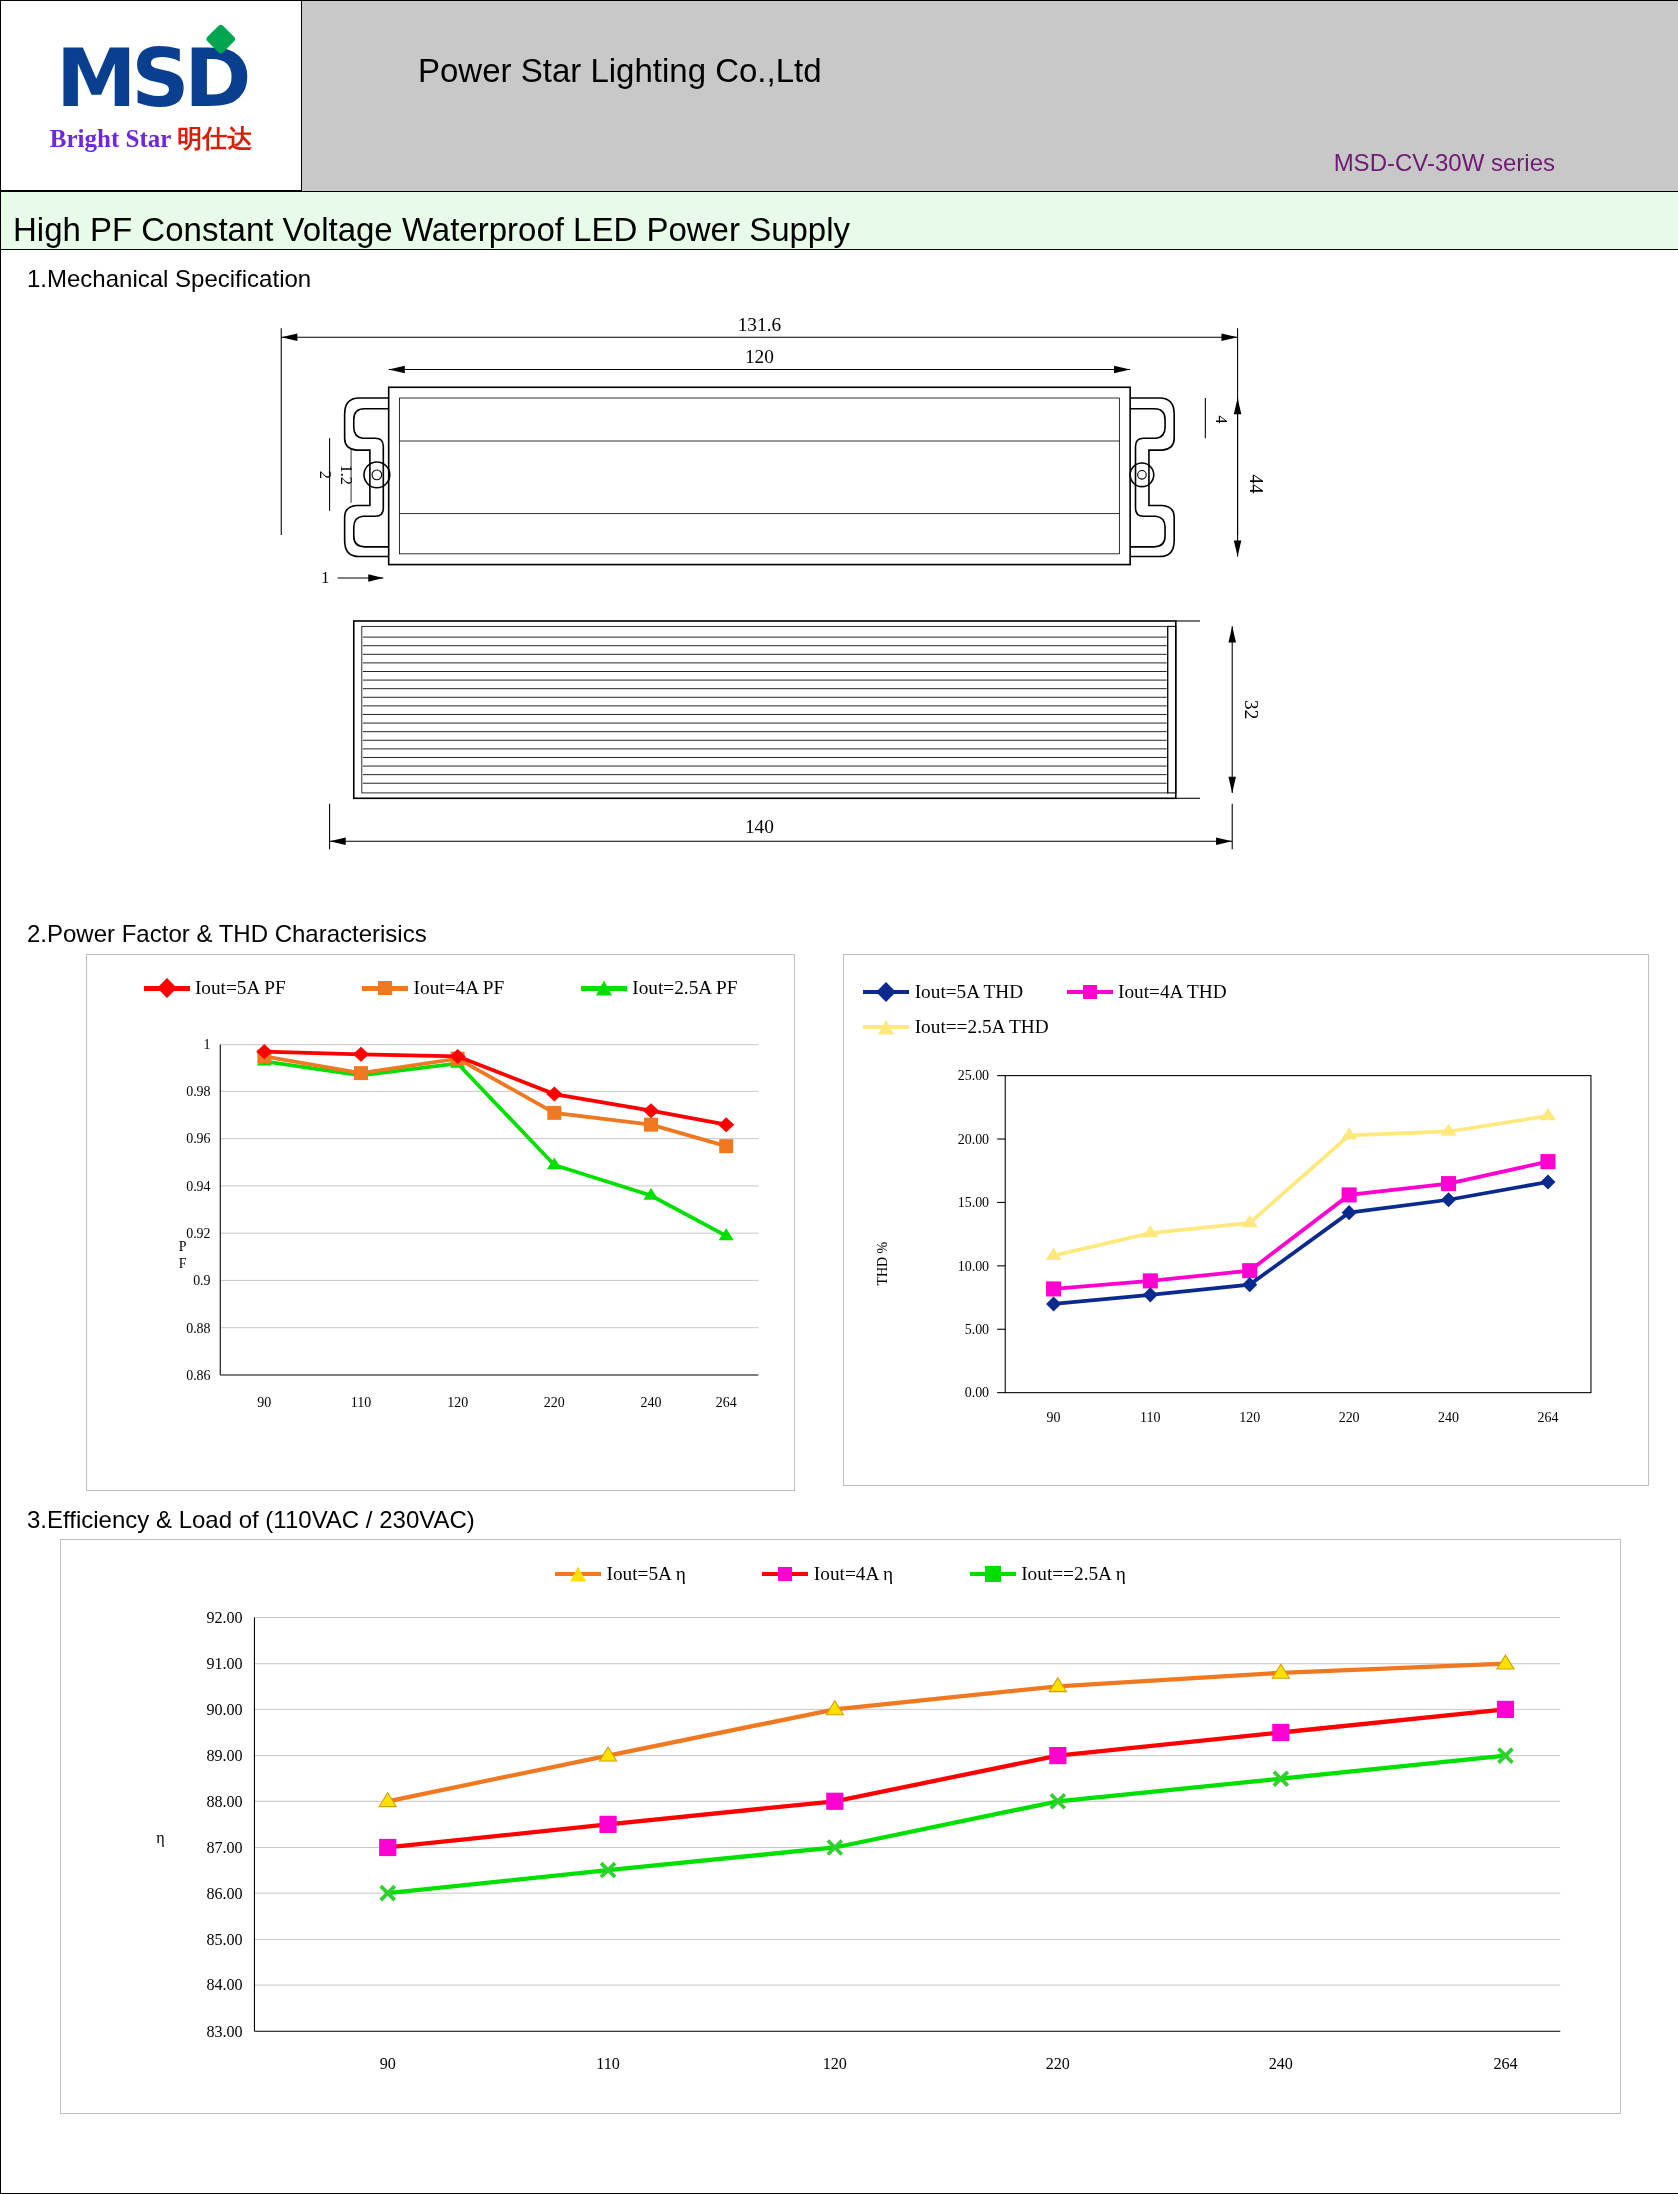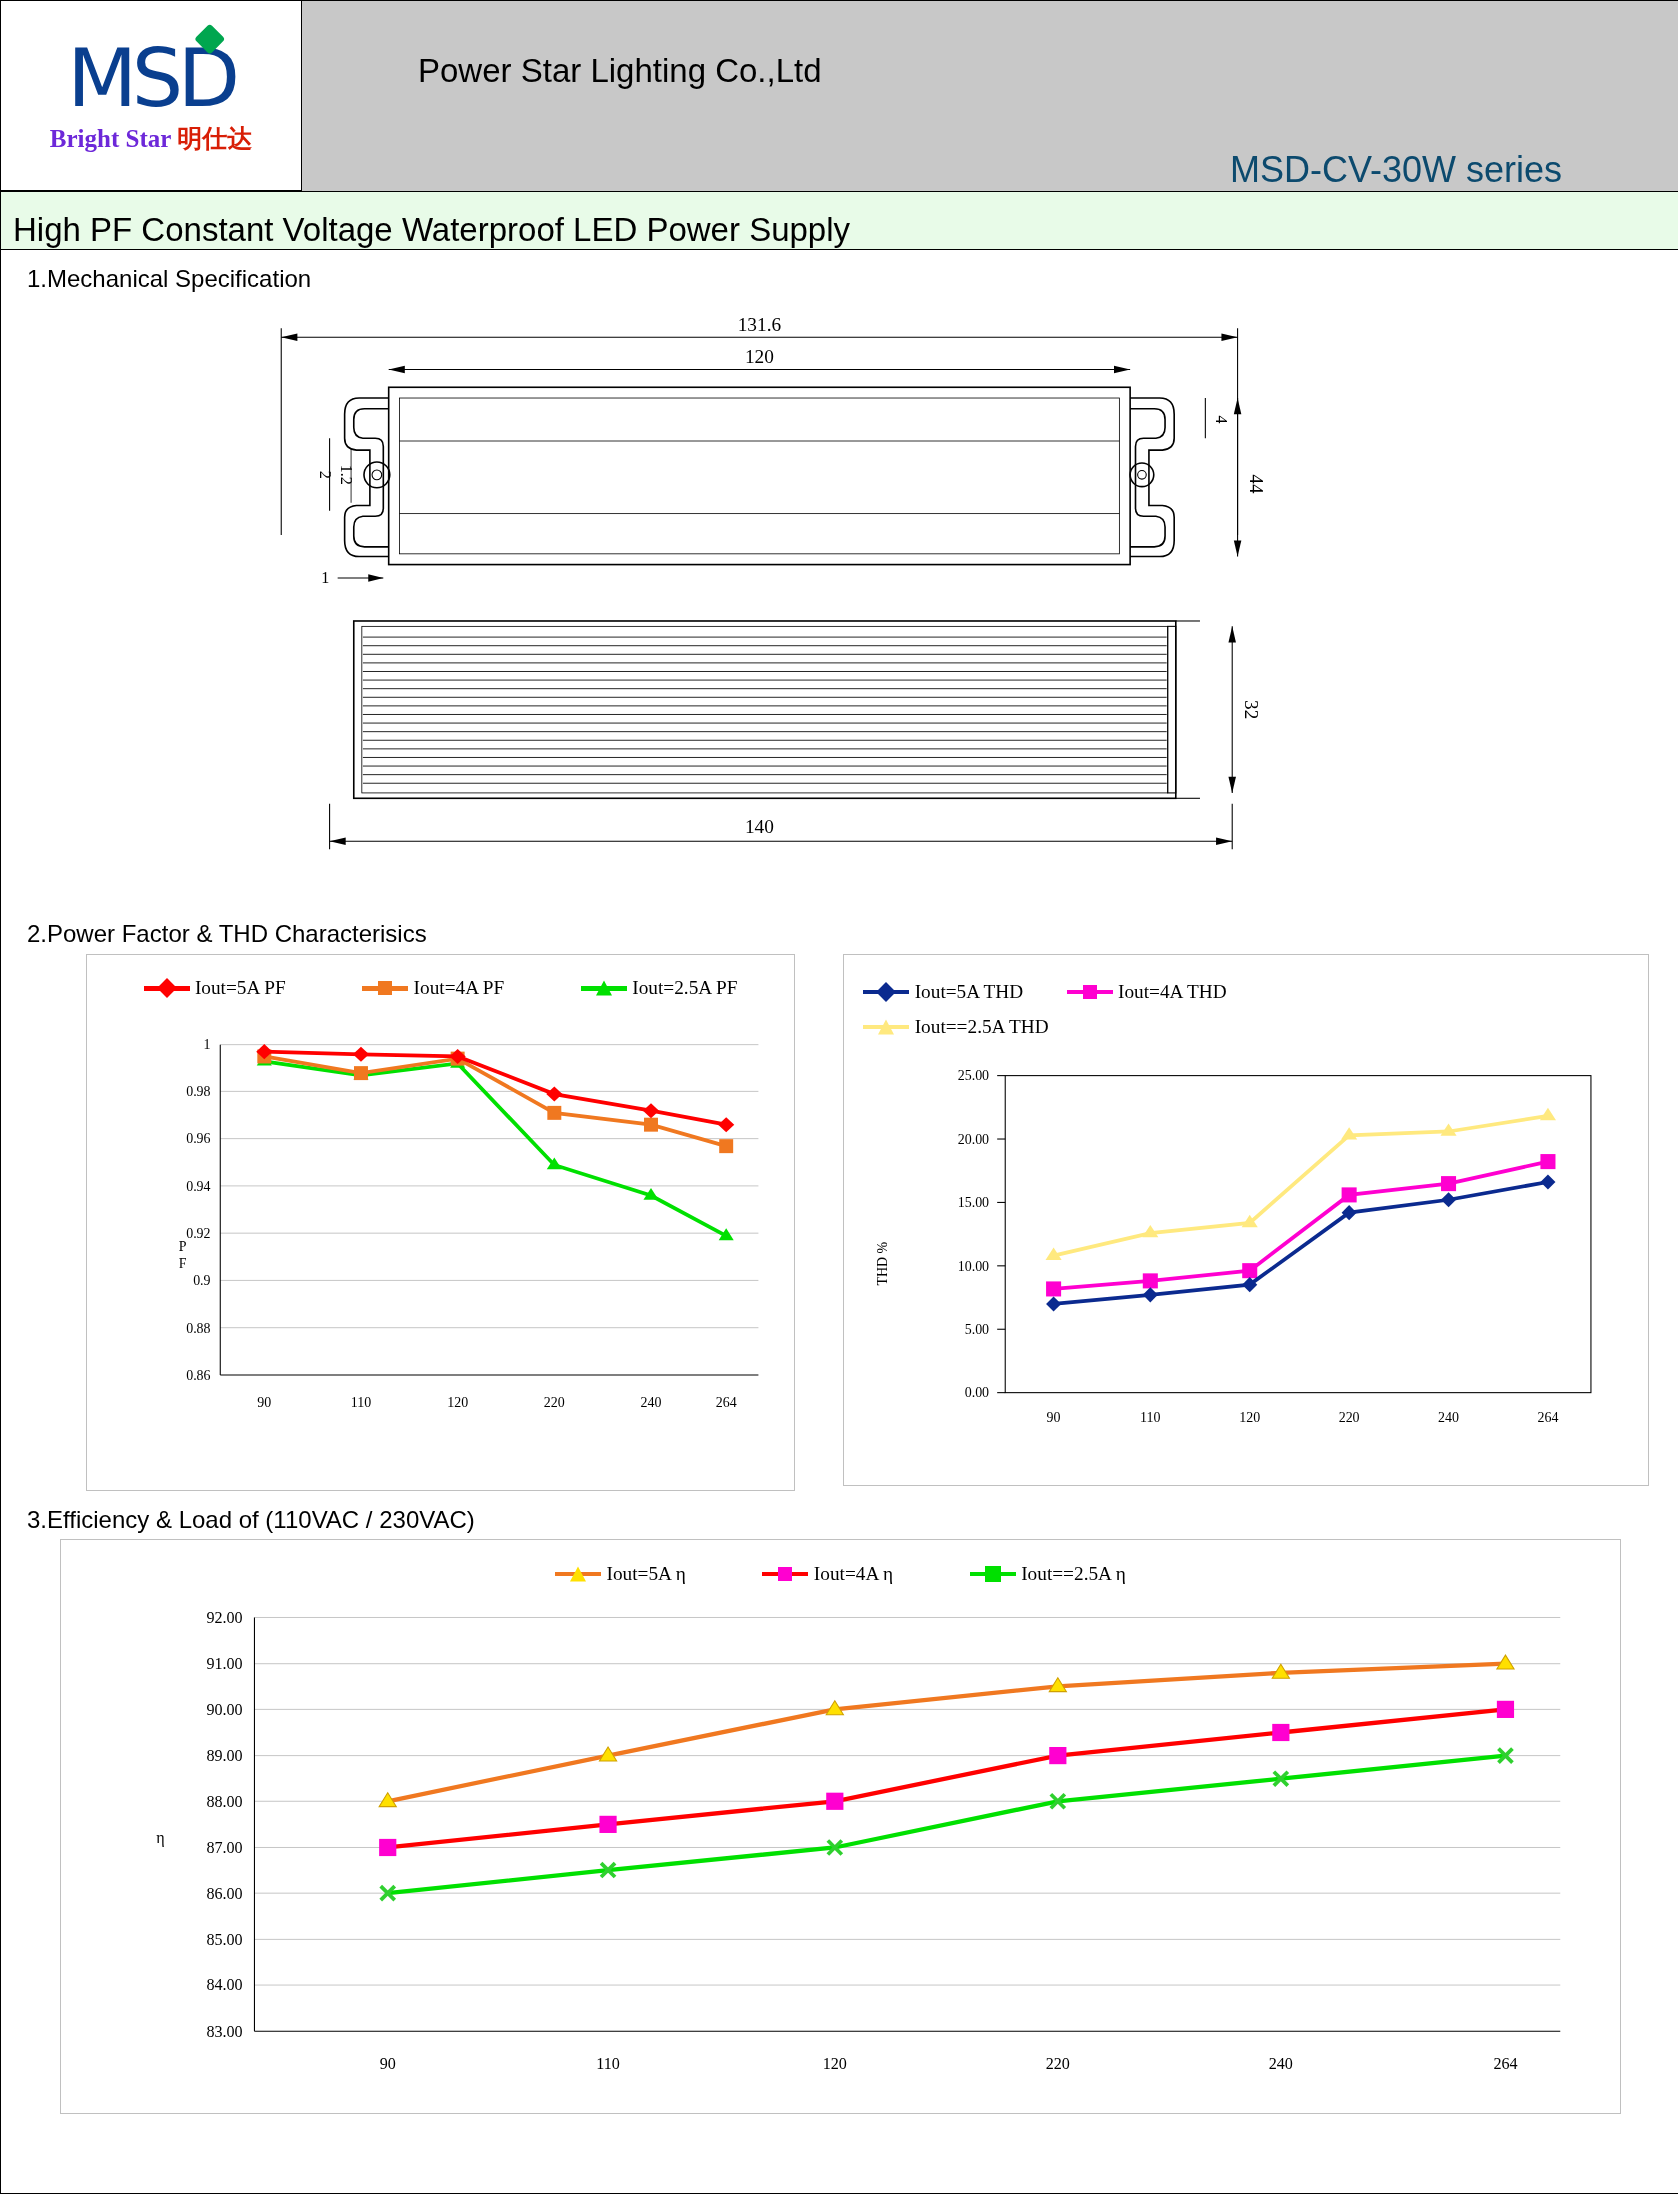--- a/index.html
+++ b/index.html
@@ -33,21 +33,21 @@
     border-bottom:1.6px solid #000;
     display:flex;
     flex-direction:column;
     justify-content:center;
     align-items:center;
     padding: 7.5px 5.4px 5.4px 5.4px;
   }
   .logo-msd {
     font-family: "DejaVu Sans", sans-serif;
     font-size: 81px;
-    font-weight:normal;
+    font-weight:bold;
     color:#0a3f8f;
     letter-spacing:-5.4px;
     line-height:1;
     position:relative;
     display:flex;
     align-items:flex-end;
   }
   .logo-diamond {
     position:absolute;
     top: -9.7px; right: 14px;
@@ -69,23 +69,23 @@
     position:relative;
   }
   .company {
     position:absolute;
     left: 116px; top: 51px;
     font-size: 33px;
     color:#000;
   }
   .series {
     position:absolute;
-    right: 116px; top: 148px;
-    font-size: 36px;
-    color:#0c4a6e;
+    right: 123px; top: 148px;
+    font-size: 24px;
+    color:#701a75;
   }
   .title-bar {
     background:#e8fbe8;
     border-bottom:1.6px solid #000;
     height: 58px;
     display:flex;
     align-items:flex-end;
     padding-left: 12px;
   }
   .title-bar span { font-size: 33px; }

